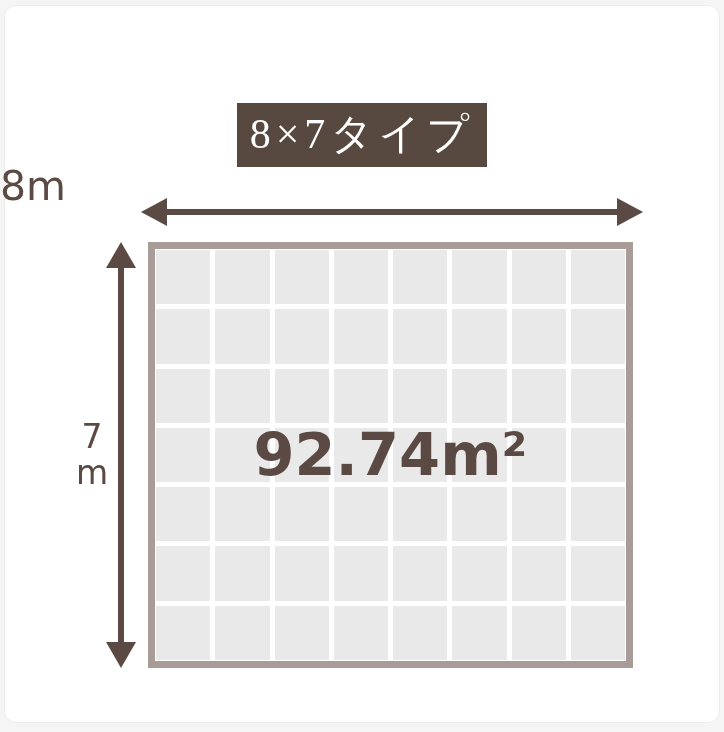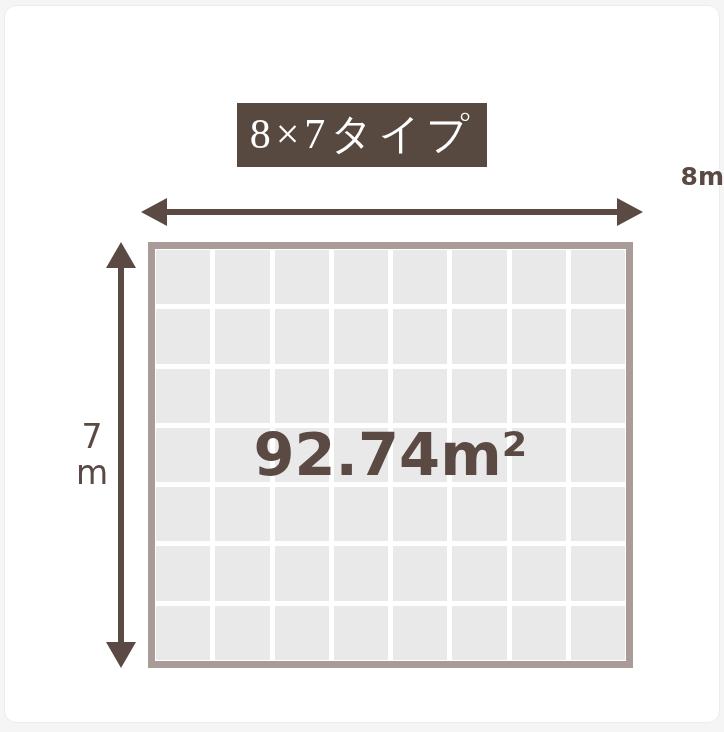--- a/index.html
+++ b/index.html
@@ -37,23 +37,23 @@
     letter-spacing:5px;
     text-align:center;
     line-height:62px;
     white-space:nowrap;
     margin-top:40px;
   }
   .width-label{
     position:absolute;
     left:0; right:0;
     top:162px;
-    text-align:right;
-    font-size:25px;
-    font-weight:700;
+    text-align:left;
+    font-size:41px;
+    font-weight:400;
     color:var(--accent);
   }
   
   .h-arrow{
     position:absolute;
     left:141px; top:198px;
     width:502px; height:28px;
   }
   .h-arrow .shaft{
     position:absolute;

